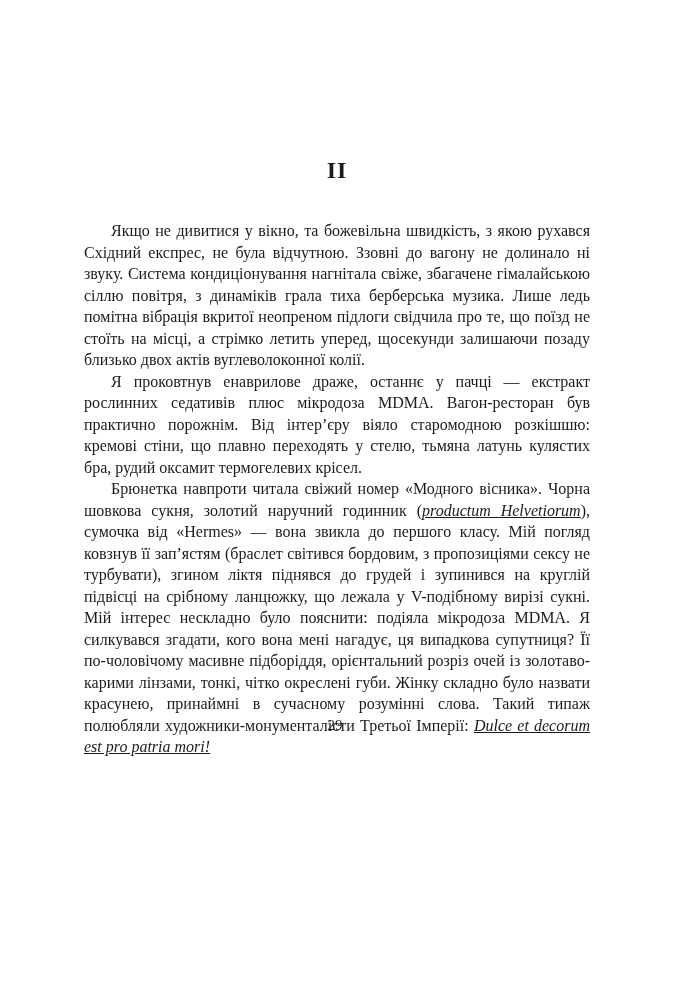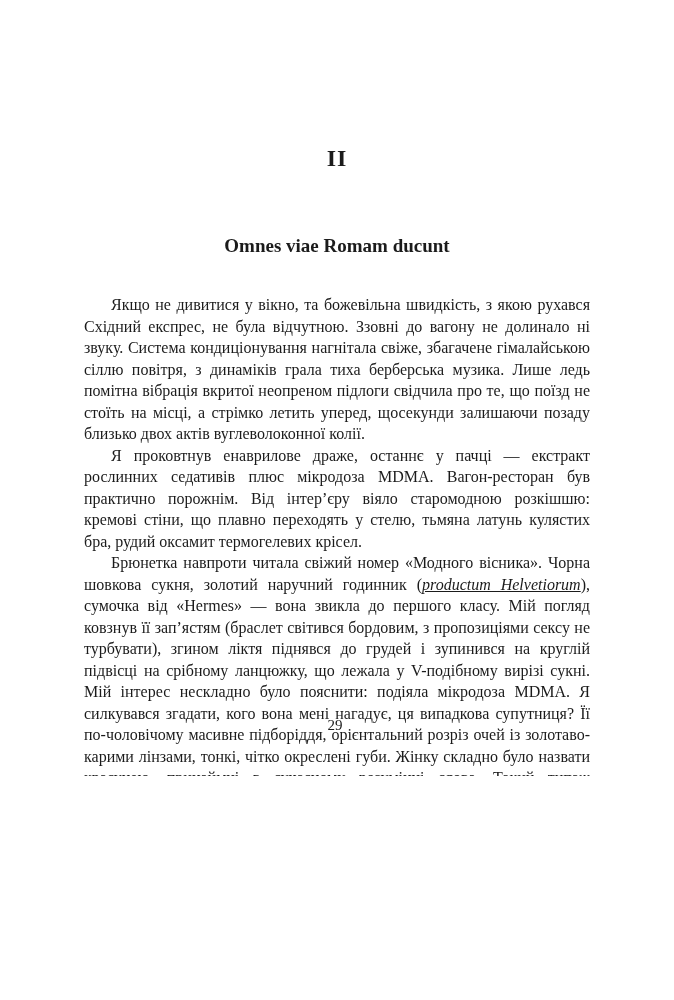--- a/index.html
+++ b/index.html
@@ -12,21 +12,21 @@
     height: 1000px;
     font-family: "Liberation Serif", "DejaVu Serif", serif;
     color: #1b1b1b;
     -webkit-font-smoothing: antialiased;
   }
   .book-page {
     position: relative;
     width: 674px;
     height: 776px;
     box-sizing: border-box;
-    padding: 0 84px;
+    padding: 12px 84px;
     background: #ffffff;
     overflow: hidden;
   }
   .chapter-number {
     margin: 0;
     padding-top: 146px;
     text-align: center;
     font-size: 24px;
     line-height: 24px;
     font-weight: bold;
@@ -61,20 +61,19 @@
     text-align: center;
     font-size: 15px;
     color: #1b1b1b;
   }
 </style>
 </head>
 <body>
 
 <div class="book-page">
   <h1 class="chapter-number">II</h1>
-  <h2 class="section-title">Omnes viae Romam ducunt</h2>
   <div class="body-text">
       <p><span>Якщо не дивитися у вікно, та божевільна швидкість, з якою рухався Східний експрес, не була відчутною. Ззовні до вагону не долинало ні звуку. Система кондиціонування нагнітала свіже, збагачене гімалайською сіллю повітря, з динаміків грала тиха берберська музика. Лише ледь помітна вібрація вкритої неопреном підлоги свідчила про те, що поїзд не стоїть на місці, а стрімко летить уперед, щосекунди залишаючи позаду близько двох актів вуглеволоконної колії.</span></p>
       <p><span>Я проковтнув енаврилове драже, останнє у пачці — екстракт рослинних седативів плюс мікродоза MDMA. Вагон-ресторан був практично порожнім. Від інтер’єру віяло старомодною розкішшю: кремові стіни, що плавно переходять у стелю, тьмяна латунь кулястих бра, рудий оксамит термогелевих крісел.</span></p>
       <p><span>Брюнетка навпроти читала свіжий номер «Модного вісника». Чорна шовкова сукня, золотий наручний годинник (</span><span class="italic">productum Helvetiorum</span><span>), сумочка від «Hermes» — вона звикла до першого класу. Мій погляд ковзнув її зап’ястям (браслет світився бордовим, з пропозиціями сексу не турбувати), згином ліктя піднявся до грудей і зупинився на круглій підвісці на срібному ланцюжку, що лежала у V-подібному вирізі сукні. Мій інтерес нескладно було пояснити: подіяла мікродоза MDMA. Я силкувався згадати, кого вона мені нагадує, ця випадкова супутниця? Її по-чоловічому масивне підборіддя, орієнтальний розріз очей із золотаво-карими лінзами, тонкі, чітко окреслені губи. Жінку складно було назвати красунею, принаймні в сучасному розумінні слова. Такий типаж полюбляли художники-монументалісти Третьої Імперії: </span><span class="italic">Dulce et decorum est pro patria mori!</span></p>
     </div>
   <div class="page-number">29</div>
 </div>
 
 </body></html>

